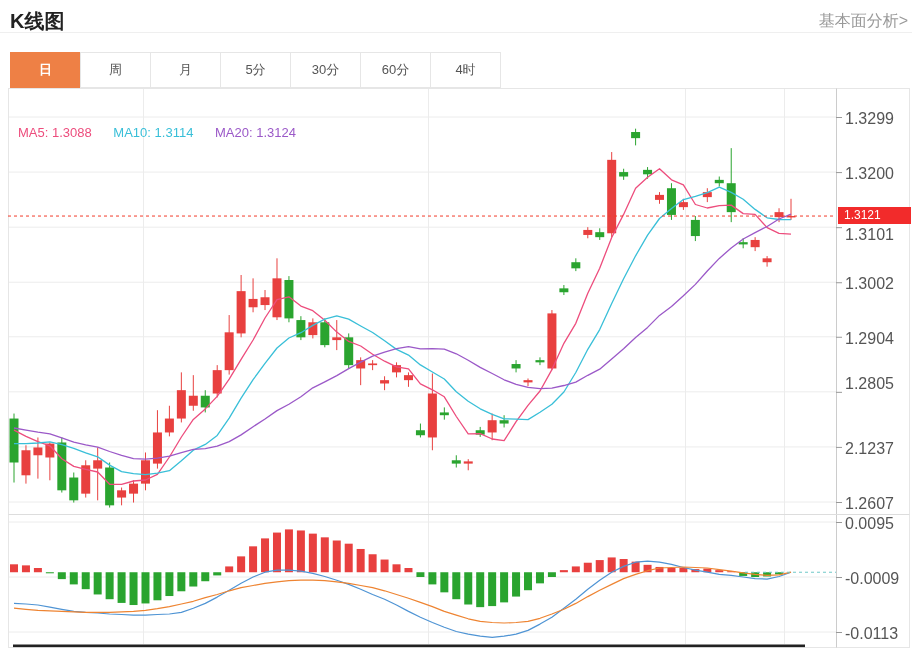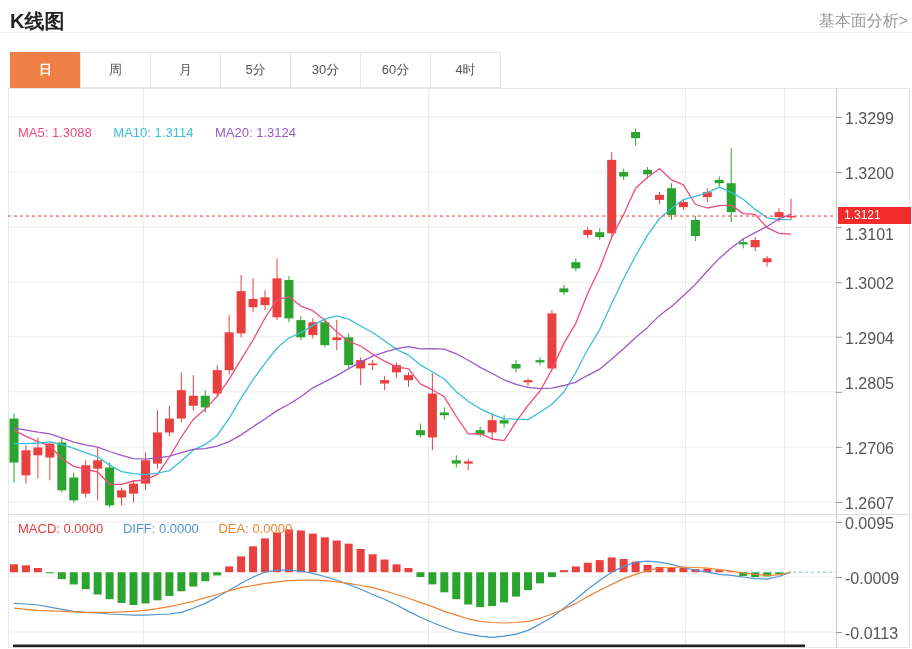--- a/index.html
+++ b/index.html
@@ -293,33 +293,28 @@
     <div class="tab">4时</div>
   </div>
 
 
   <div class="legend-row" id="ma-row">
     <span class="ma5"><span>MA5:</span> <span>1.3088</span></span>
     <span class="ma10"><span>MA10:</span> <span>1.3114</span></span>
     <span class="ma20"><span>MA20:</span> <span>1.3124</span></span>
   </div>
 
-  <div class="legend-row" id="macd-row">
-    <span class="macd-v"><span>MACD:</span> <span>0.0000</span></span>
-    <span class="diff-v"><span>DIFF:</span> <span>0.0000</span></span>
-    <span class="dea-v"><span>DEA:</span> <span>0.0000</span></span>
-  </div>
 
   <span class="ytick" style="top:110px">1.3299</span>
   <span class="ytick" style="top:165px">1.3200</span>
   <span class="ytick" style="top:226px">1.3101</span>
   <span class="ytick" style="top:275px">1.3002</span>
   <span class="ytick" style="top:330px">1.2904</span>
   <span class="ytick" style="top:375px">1.2805</span>
-  <span class="ytick" style="top:440px">1.2706</span>
+  <span class="ytick" style="top:440px">2.1237</span>
   <span class="ytick" style="top:495px">1.2607</span>
 
   <span class="ytick" style="top:515px">0.0095</span>
   <span class="ytick" style="top:570px">-0.0009</span>
   <span class="ytick" style="top:625px">-0.0113</span>
 
   <div class="badge">1.3121</div>
 </div>
 
 </body></html>

